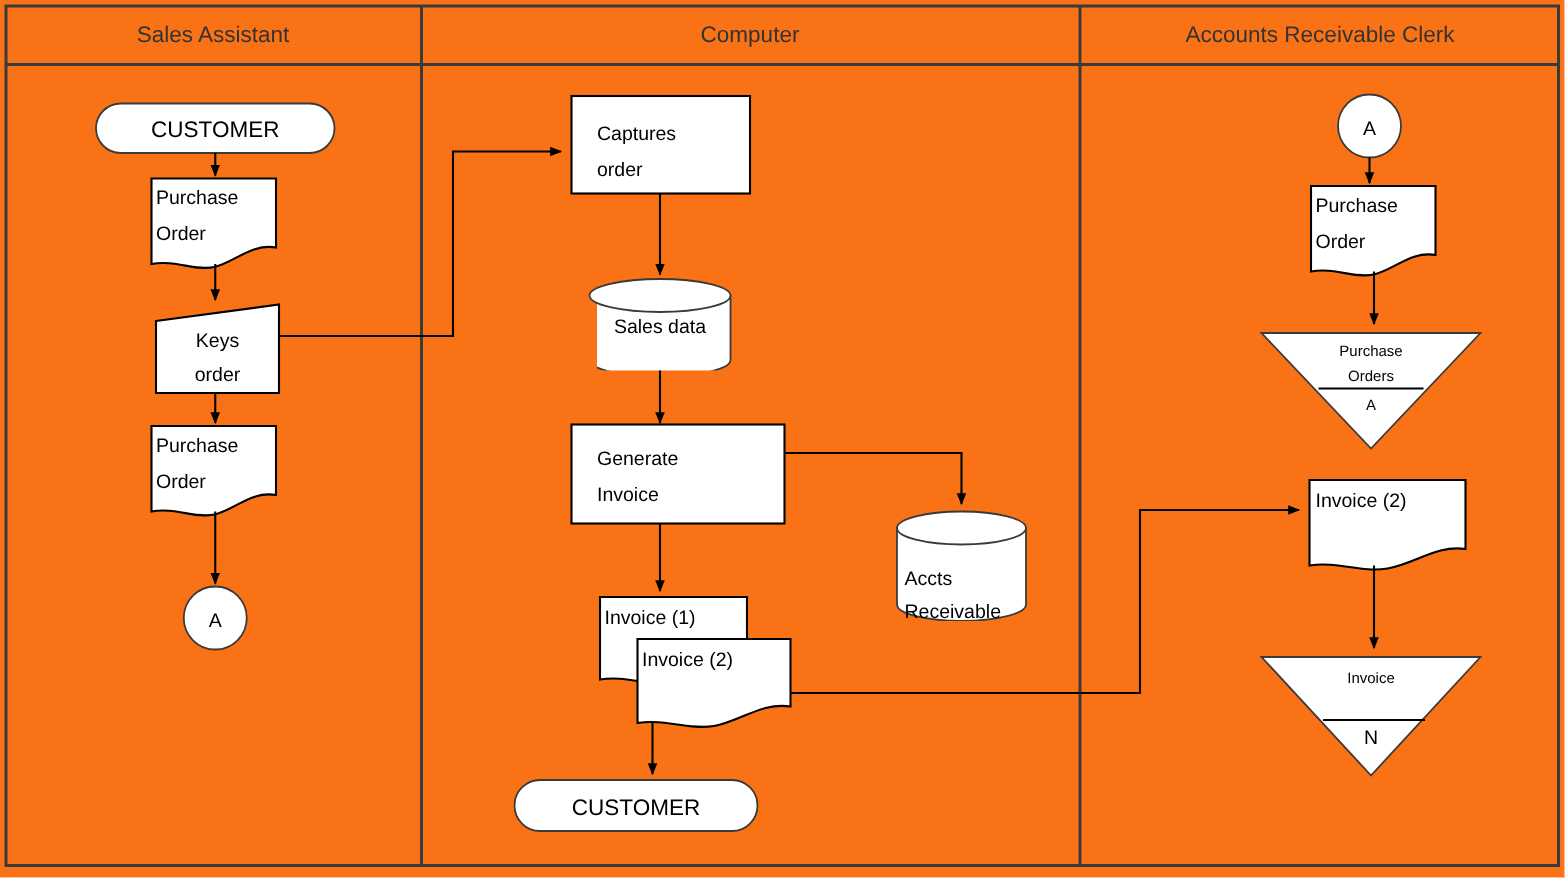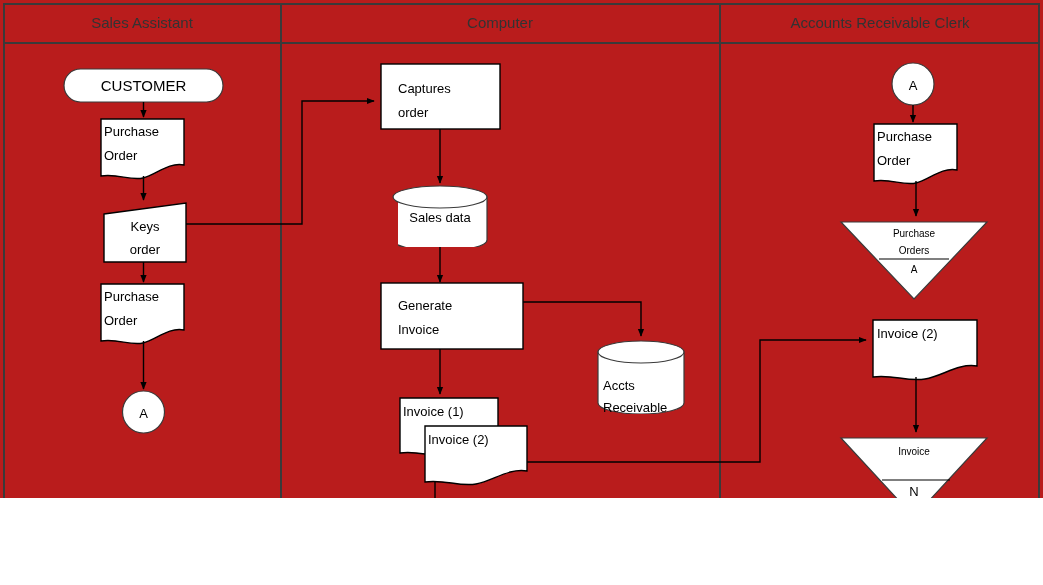--- a/index.html
+++ b/index.html
@@ -5,22 +5,22 @@
 <style>
   html, body {
     margin: 0;
     padding: 0;
     background: #ffffff;
     font-family: "Liberation Sans", sans-serif;
   }
   #root {
     position: relative;
     width: 1043px;
-    height: 498px;
-    background: #b91c1c;
+    height: 585px;
+    background: #f97316;
     overflow: hidden;
   }
   #diagram-svg {
     position: absolute;
     left: 0;
     top: 0;
     width: 1043px;
     height: 585px;
   }
   .lane-title {

